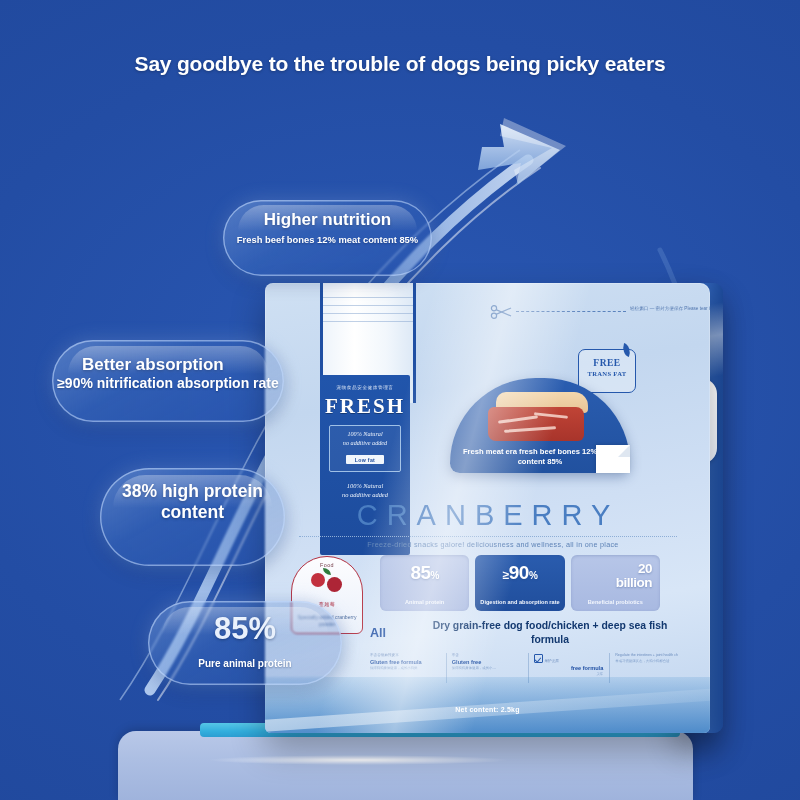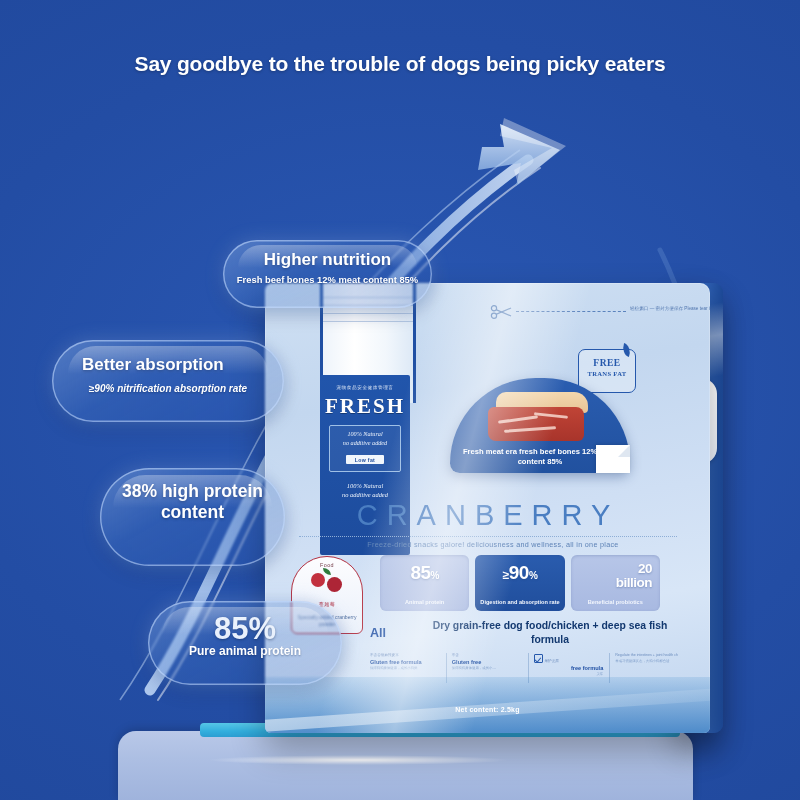--- a/index.html
+++ b/index.html
@@ -237,34 +237,34 @@
   }
   .pill:before{
     content:"";position:absolute;left:7%;top:7%;width:86%;height:34%;
     border-radius:999px 999px 60% 60%/999px 999px 40% 40%;
     background:linear-gradient(180deg,rgba(255,255,255,.30),rgba(255,255,255,0));
     pointer-events:none;
   }
   .pill .t{font-weight:bold;text-shadow:0 1px 3px rgba(10,30,70,.45);}
   .pill .s{font-weight:bold;text-shadow:0 1px 2px rgba(10,30,70,.4);}
 
-  #pill1{left:223px;top:200px;width:209px;height:68px;margin-top:40px;}
+  #pill1{left:223px;top:200px;width:209px;height:76px;}
   #pill1 .t{font-size:17px;line-height:1.08;padding-top:11px;}
   #pill1 .s{font-size:9.4px;line-height:1.2;margin-top:5px;}
 
   #pill2{left:52px;top:340px;width:232px;height:82px;}
   #pill2 .t{font-size:17px;line-height:1.1;padding-top:16px;text-align:left;padding-left:30px;}
-  #pill2 .s{font-size:10px;margin-top:8px;font-style:italic;}
+  #pill2 .s{font-size:14px;margin-top:0;}
 
   #pill3{left:100px;top:468px;width:185px;height:98px;}
   #pill3 .t{font-size:17.5px;line-height:1.22;padding-top:13px;}
 
   #pill4{left:148px;top:601px;width:194px;height:84px;}
   #pill4 .t{font-size:31px;line-height:1;padding-top:12px;color:#e8f0fc;}
-  #pill4 .s{font-size:12px;line-height:1.18;margin-top:0;}
+  #pill4 .s{font-size:10px;line-height:1.18;margin-top:14px;}
 </style>
 </head>
 <body>
 
 <div id="stage">
 
   <div class="headline">Say goodbye to the trouble of dogs being picky eaters</div>
 
   <div class="arrowwrap">
     <svg width="800" height="800" viewBox="0 0 800 800">

